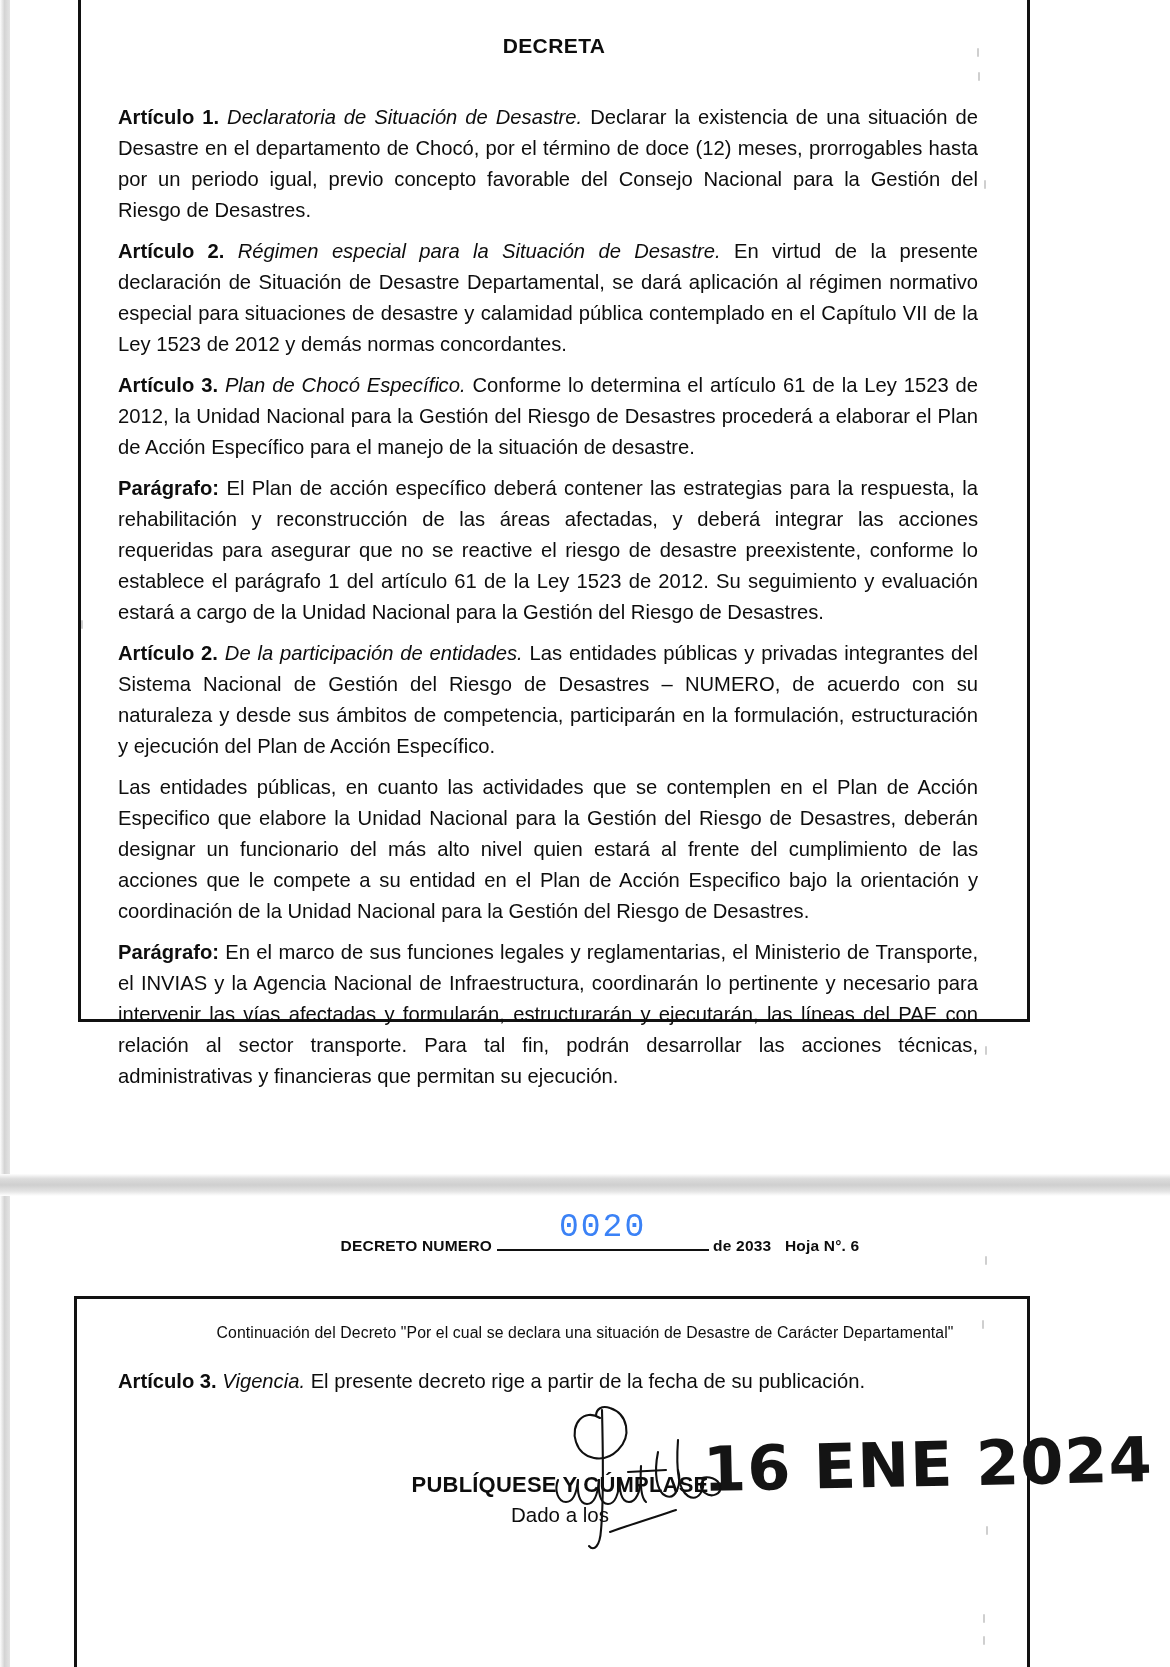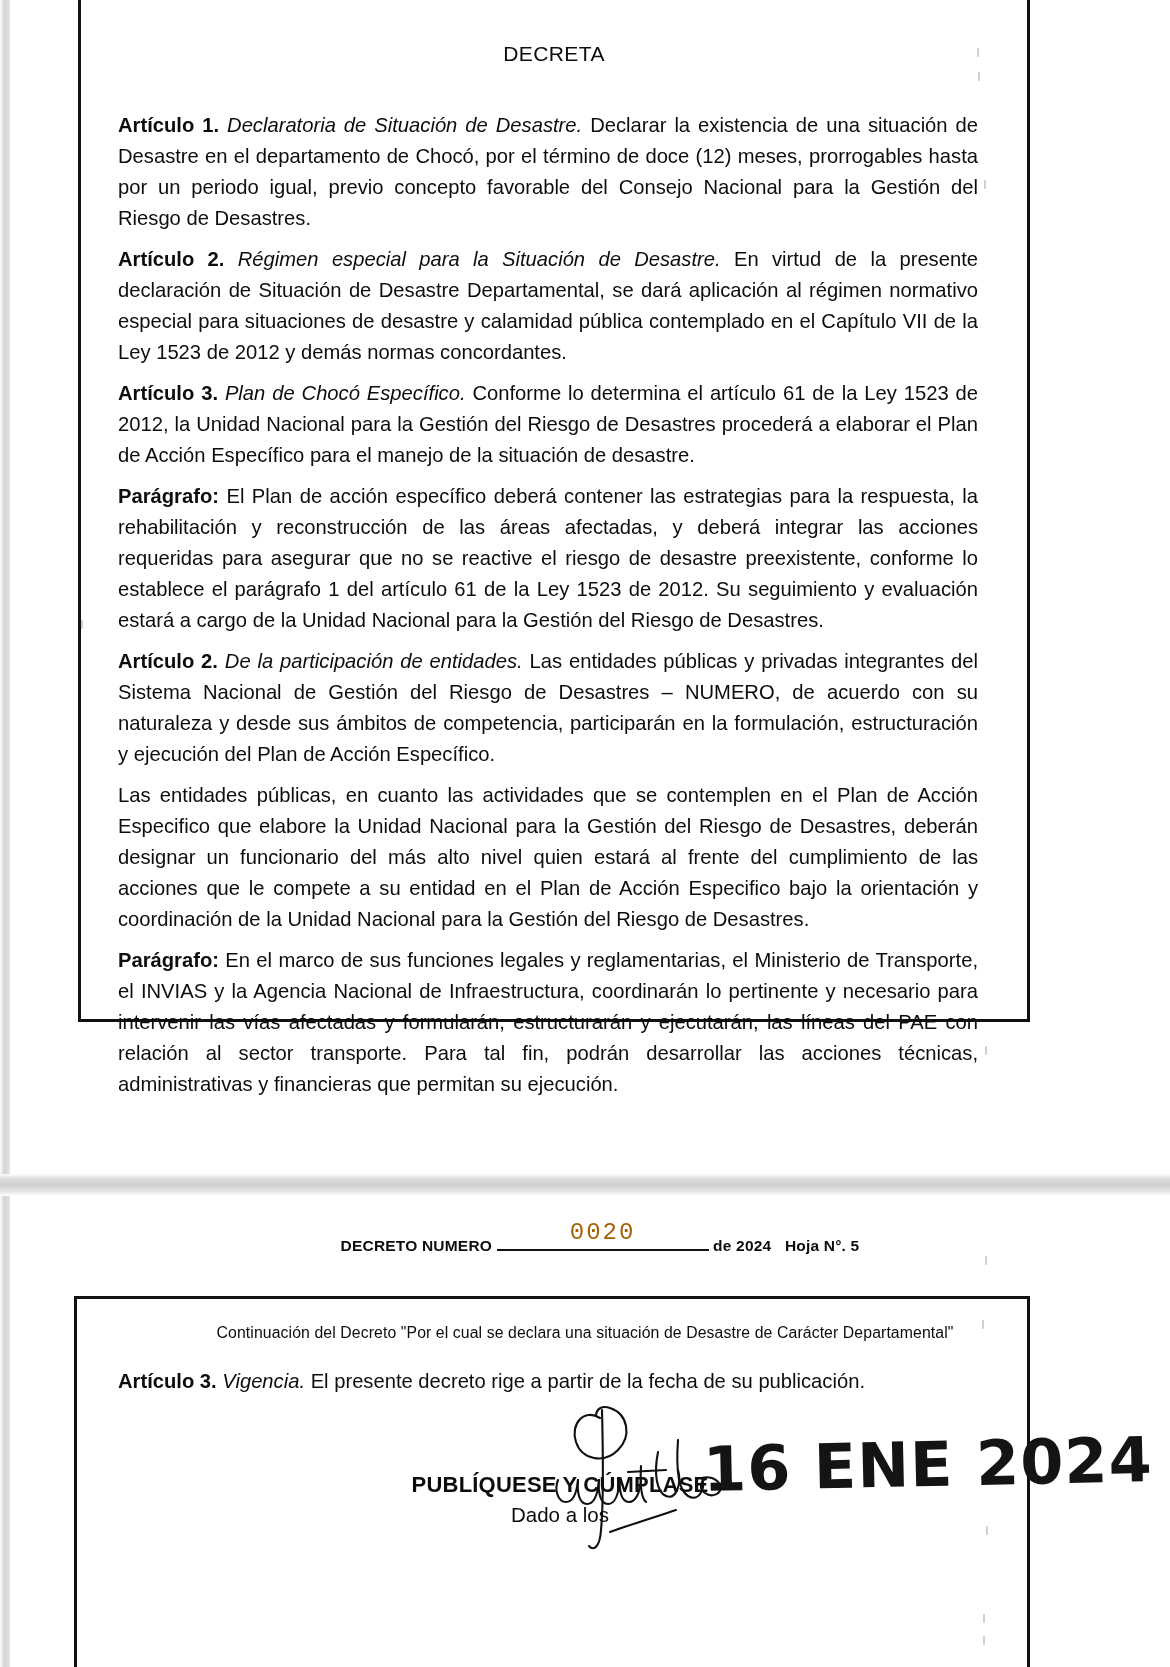--- a/index.html
+++ b/index.html
@@ -83,24 +83,24 @@
   }
 
   
   .doc-body {
     position: absolute;
     left: 118px;
     top: 0;
     width: 872px;
   }
   h1.decreta {
-    margin: 8px;
+    margin: 0;
     padding: 34px 0 0 0;
     font-size: 21px;
-    font-weight: normal;
+    font-weight: bold;
     text-align: center;
     letter-spacing: 0.4px;
   }
   p.para {
     margin: 0 12px 10px 0;
     font-size: 20.2px;
     line-height: 31px;
     text-align: justify;
     text-justify: inter-word;
     hyphens: none;
@@ -131,24 +131,24 @@
     text-align: center;
     vertical-align: baseline;
     height: 19px;
   }
   .num-slot .num-val {
     position: absolute;
     left: 0;
     right: 0;
     bottom: 3px;
     font-family: "Liberation Mono", monospace;
-    font-size: 24px;
+    font-size: 33px;
     font-weight: normal;
     letter-spacing: 2px;
-    color: #a16207;
+    color: #3b82f6;
   }
 
   #continuation-line {
     position: absolute;
     left: 0;
     top: 128px;
     width: 1170px;
     text-align: center;
     font-size: 15.8px;
     letter-spacing: 0.1px;
@@ -279,23 +279,23 @@
 
 <div class="scan" id="page-two">
   <div class="sheet-edge-left"></div>
   <div class="sheet-edge-right"></div>
 
   <div id="decree-number-line">
     <span class="lbl">DECRETO NUMERO</span>
     <span class="num-slot">
       <span class="num-val">0020</span>
     </span>
-    <span class="lbl">de  2024</span>
+    <span class="lbl">de  2033</span>
     &nbsp;
-    <span class="lbl">Hoja N°. 5</span>
+    <span class="lbl">Hoja N°. 6</span>
   </div>
 
   <div class="form-border" id="border-two"></div>
 
   <div id="continuation-line">Continuación del Decreto "Por el cual se declara una situación de Desastre de Carácter Departamental"</div>
 
   <div id="articulo5">
     <span class="lead">Artículo 3.</span>
     <span class="ital">Vigencia.</span>
     <span>El presente decreto rige a partir de la fecha de su publicación.</span>

